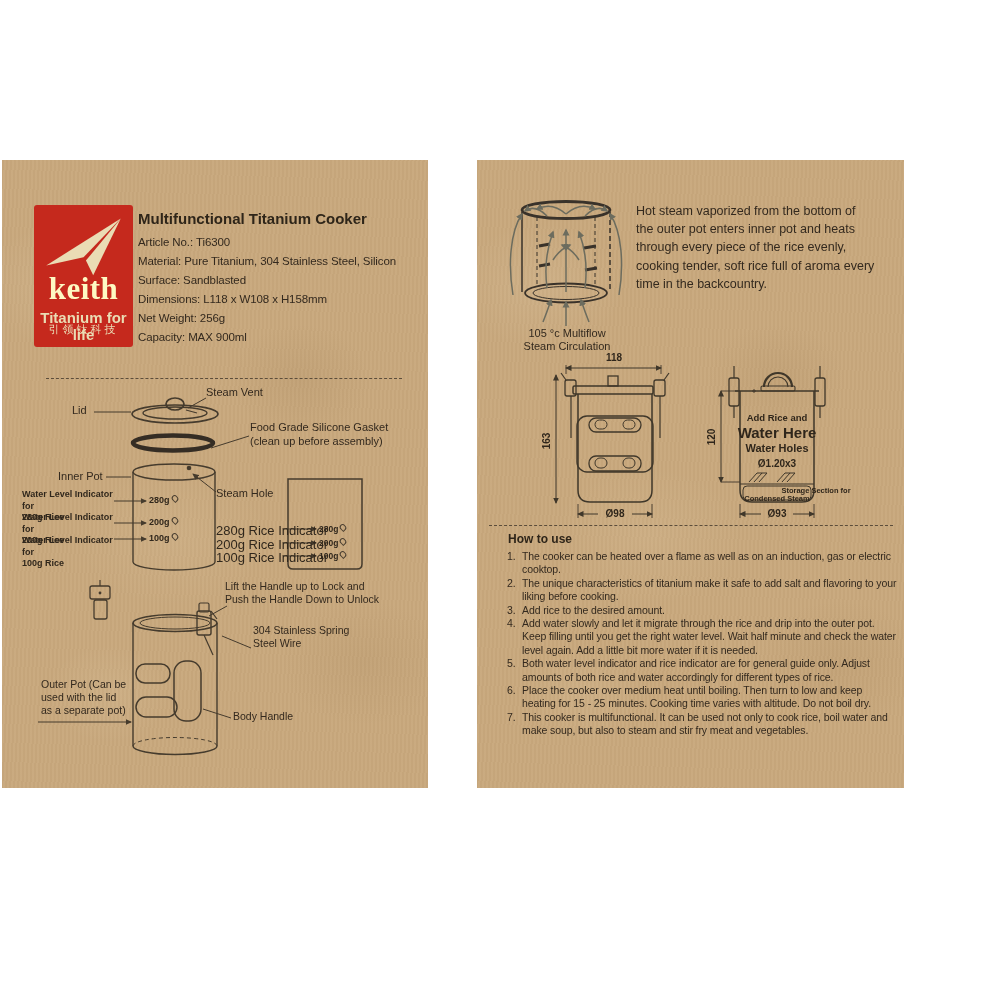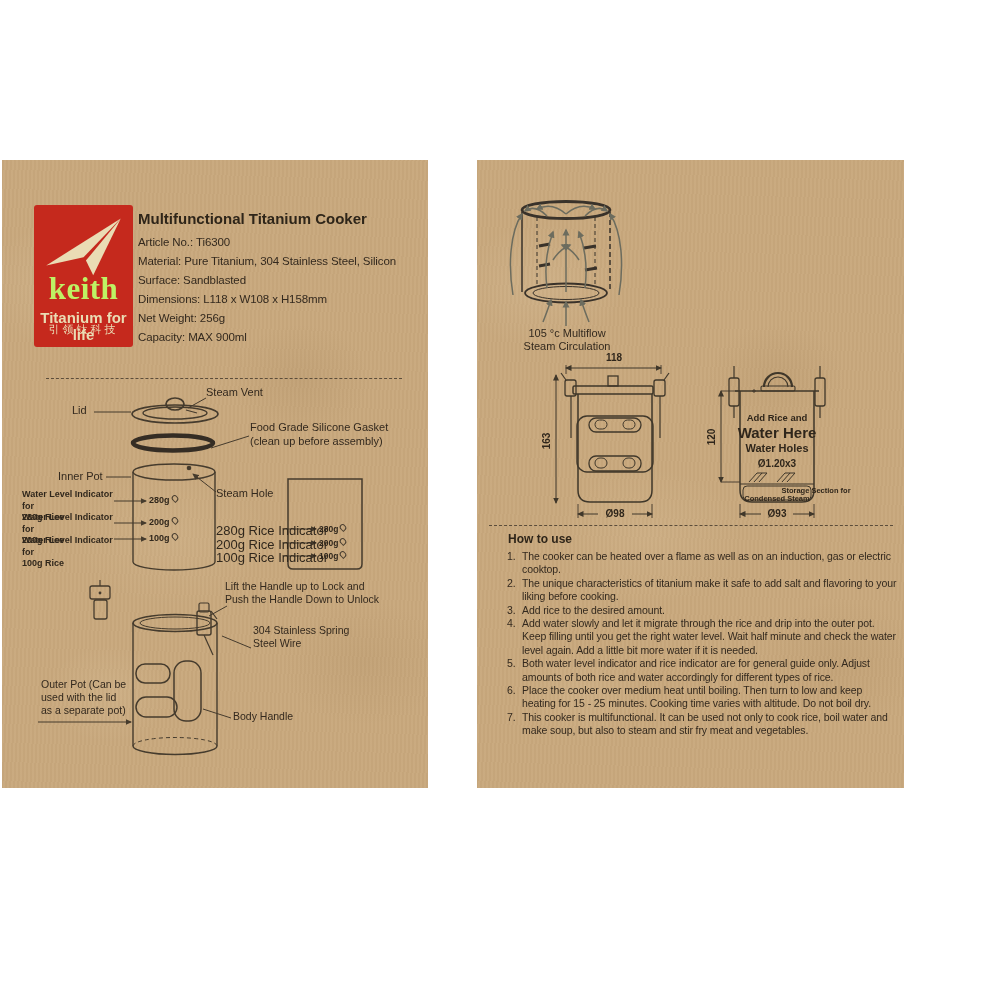--- a/index.html
+++ b/index.html
@@ -18,21 +18,21 @@
       radial-gradient(ellipse 90px 70px at 25% 85%, rgba(255,244,215,.09), transparent 70%),
       repeating-linear-gradient(93deg, rgba(105,78,45,.03) 0 2px, rgba(255,246,224,.03) 2px 4px);
   }
   #panelL{left:2px;width:426px;}
   #panelR{left:477px;width:427px;}
   .linework{position:absolute;left:0;top:0;}
   
   .logo-box{position:absolute;left:32px;top:45px;width:99px;height:142px;background:#c5291d;border-radius:3px;}
   .plane{position:absolute;left:9px;top:10px;}
   .logo-word{position:absolute;left:0;right:0;top:66px;text-align:center;
-    font-family:"Liberation Serif", serif;font-weight:bold;font-size:31px;color:#bef264;letter-spacing:0.5px;}
+    font-family:"Liberation Serif", serif;font-weight:bold;font-size:31px;color:#fef9c3;letter-spacing:0.5px;}
   .logo-tagline{position:absolute;left:0;right:0;top:104px;text-align:center;font-size:15px;font-weight:600;color:#eadcb4;}
   .logo-cn{position:absolute;left:0;right:0;top:117px;text-align:center;font-size:11px;color:#eadcb4;letter-spacing:3px;}
   
   .title{position:absolute;left:136px;top:50px;font-size:15px;font-weight:bold;color:#2e2519;}
   .spec{position:absolute;left:136px;font-size:11.5px;letter-spacing:-0.1px;white-space:nowrap;color:#33291e;}
   .hr-dashed{position:absolute;height:0;border-top:1.3px dashed #5c4d3b;}
   
   .lab{position:absolute;font-size:11px;color:#33291e;white-space:nowrap;}
   .lab-s{position:absolute;font-size:10.5px;color:#33291e;white-space:nowrap;}
   .wli{position:absolute;left:20px;width:104px;font-size:9px;font-weight:600;line-height:11.5px;color:#30271c;}
@@ -299,20 +299,21 @@
 
       <line x1="263" y1="344" x2="263" y2="358" stroke-width="0.9"></line>
       <line x1="337" y1="344" x2="337" y2="358" stroke-width="0.9"></line>
       <line x1="263" y1="354" x2="284" y2="354" stroke-width="1" marker-start="url(#ahRs)"></line>
       <line x1="316" y1="354" x2="337" y2="354" stroke-width="1" marker-end="url(#ahR)"></line>
     </g>
   </svg>
 
   <div class="caption" style="top:167px;">105 °c  Multiflow</div>
   <div class="caption" style="top:180px;">Steam Circulation</div>
+  <div class="intro">Hot steam vaporized from the bottom of the outer pot enters inner pot and heats through every piece of the rice evenly, cooking tender, soft rice full of aroma every time in the backcountry.</div>
 
   <div class="dimlab" style="left:107px;top:192px;width:60px;">118</div>
   <div class="dimlab-rot" style="left:50px;top:275px;">163</div>
   <div class="dimlab" style="left:108px;top:348px;width:60px;">Ø98</div>
   <div class="dimlab-rot" style="left:215px;top:271px;">120</div>
   <div class="inpot-lab" style="top:252px;font-size:9.5px;">Add Rice and</div>
   <div class="inpot-lab" style="top:264px;font-size:15px;">Water Here</div>
   <div class="inpot-lab" style="top:282px;font-size:11px;">Water Holes</div>
   <div class="inpot-lab" style="top:298px;font-size:10px;font-weight:bold;">Ø1.20x3</div>
   <div class="inpot-lab" style="top:326px;font-size:7.5px;margin-left:39px;">Storage Section for</div>

